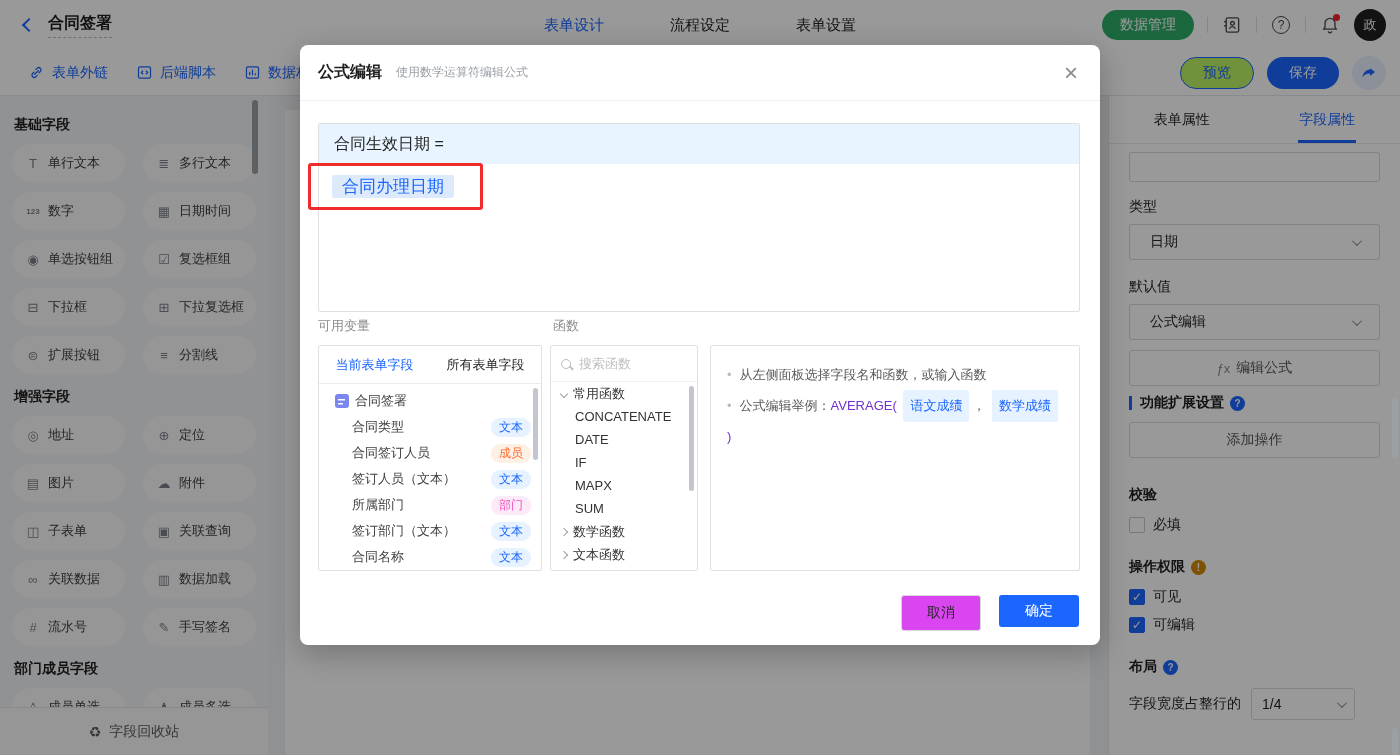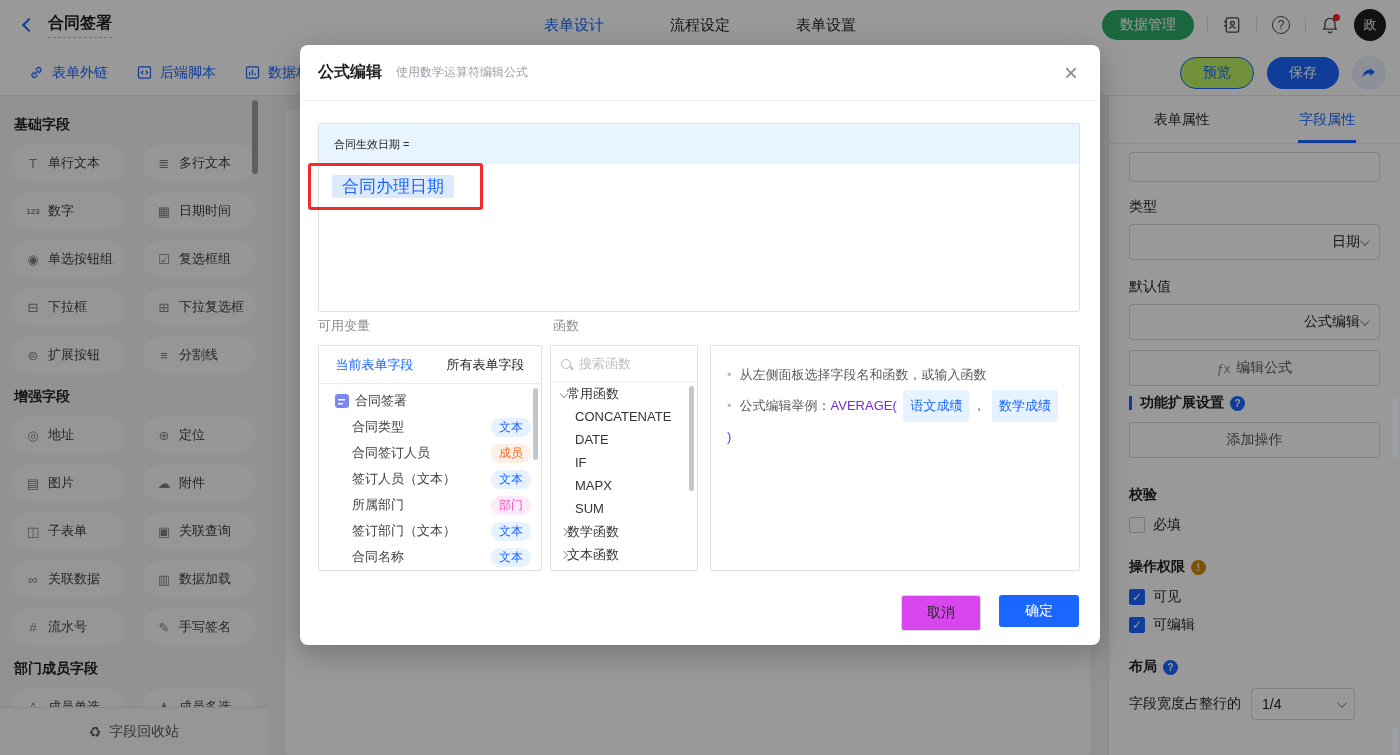--- a/index.html
+++ b/index.html
@@ -55,21 +55,21 @@
   .sl-radio{position:absolute;left:16px;width:14px;height:14px;border:1px solid #b9bcc2;border-radius:50%}
 
   
   .props{position:absolute;left:1108px;top:96px;width:292px;height:659px;background:#fff;border-left:1px solid var(--bd);z-index:1;padding:0 20px;overflow:hidden}
   .p-tabs{display:flex;height:48px;border-bottom:1px solid #ececec;margin:0 -20px}
   .p-tab{flex:1;display:flex;align-items:center;justify-content:center;font-size:14px;color:#262626;position:relative;cursor:pointer}
   .p-tab.active{color:var(--primary)}
   .p-tab.active::after{content:"";position:absolute;bottom:0;left:50%;transform:translateX(-50%);width:58px;height:3px;background:var(--primary)}
   .p-input{margin-top:8px;height:30px;border:1px solid var(--bd2);border-radius:3px;width:100%}
   .p-label{font-size:14px;color:#1f1f1f;margin-top:16px}
-  .p-select{margin-top:8px;height:36px;border:1px solid var(--bd2);border-radius:3px;display:flex;align-items:center;justify-content:flex-end;padding:0 12px;font-size:14px;color:#262626;cursor:pointer}
+  .p-select{margin-top:8px;height:36px;border:1px solid var(--bd2);border-radius:3px;display:flex;align-items:center;justify-content:space-between;padding:0 20px;font-size:14px;color:#262626;cursor:pointer}
   .chev-d{width:7px;height:7px;border-right:1.5px solid #8c8c8c;border-bottom:1.5px solid #8c8c8c;transform:rotate(45deg) translateY(-2px)}
   .p-btn{margin-top:10px;height:36px;border:1px solid var(--bd2);border-radius:3px;background:#fff;width:100%;font-size:14px;color:#595959;display:flex;align-items:center;justify-content:center;gap:6px;cursor:pointer}
   .fx{color:#8c8c8c;font-size:13px}
   .p-sec{display:flex;align-items:center;gap:6px;margin-top:8px;font-size:14px;font-weight:bold;color:#1f1f1f}
   .p-sec .bar{width:3px;height:14px;background:var(--primary);margin-right:2px}
   .q-ic{width:15px;height:15px;border-radius:50%;background:var(--primary);color:#fff;font-size:10px;display:flex;align-items:center;justify-content:center;flex:none}
   .w-ic{width:15px;height:15px;border-radius:50%;background:#d48806;color:#fff;font-size:10px;display:flex;align-items:center;justify-content:center;flex:none}
   .cb-row{display:flex;align-items:center;gap:8px;margin-top:12px;font-size:14px;color:#262626;cursor:pointer}
   .cb{width:16px;height:16px;border:1px solid #c6c9cf;border-radius:2px;background:#fff;flex:none}
   .cb.on{background:var(--primary);border-color:var(--primary);color:#fff;font-size:12px;line-height:15px;text-align:center}
@@ -79,21 +79,21 @@
   .win-scroll{position:absolute;right:2px;width:6px;border-radius:3px;background:#9aa0a6;z-index:60}
 
   
   .dim{position:absolute;inset:0;background:rgba(0,0,0,.40);z-index:50}
   .modal{position:absolute;left:300px;top:45px;width:800px;height:600px;background:#fff;border-radius:8px;box-shadow:0 8px 30px rgba(0,0,0,.25);z-index:100}
   .m-head{height:56px;display:flex;align-items:center;padding:0 18px;border-bottom:1px solid #f0f0f0}
   .m-title{font-size:16px;font-weight:bold;color:#1f1f1f}
   .m-sub{font-size:12px;color:#9aa0a6;margin-left:14px}
   .m-close{position:absolute;right:22px;top:16px;font-size:24px;color:#8c8c8c;line-height:1;cursor:pointer}
   .f-box{position:absolute;left:18px;top:78px;width:762px;height:189px;border:1px solid #e0e0e0;border-radius:2px;overflow:hidden}
-  .f-head{height:40px;background:#e8f4ff;display:flex;align-items:center;padding:4px 15px;font-size:11px;color:#262626}
+  .f-head{height:40px;background:#e8f4ff;display:flex;align-items:center;padding:4px 15px;font-size:16px;color:#262626}
   .f-body{padding:11px 13px}
   .chipv{display:inline-block;background:#dceafc;color:var(--primary);font-size:17px;padding:0 10px;border-radius:2px;cursor:pointer}
   .s-label{position:absolute;font-size:13px;color:#8c8c8c}
   .panel{position:absolute;top:300px;height:226px;border:1px solid #e0e0e0;border-radius:2px;background:#fff;overflow:hidden}
   .v-tabs{display:flex;height:38px;border-bottom:1px solid #ececec}
   .v-tab{flex:1;display:flex;align-items:center;justify-content:center;font-size:13px;color:#262626;cursor:pointer}
   .v-tab.active{color:var(--primary)}
   .v-rows{height:186px;overflow:hidden;position:relative;padding-top:4px}
   .v-row{height:26px;display:flex;align-items:center;padding:0 10px 0 16px;font-size:13px;color:#404040;cursor:pointer}
   .v-row.child{padding-left:33px}
@@ -102,21 +102,21 @@
           background-image:linear-gradient(#fff,#fff),linear-gradient(#fff,#fff);background-size:7px 1.5px,5px 1.5px;background-position:3px 5px,3px 9px;background-repeat:no-repeat}
   .tag{font-size:12px;padding:1px 8px;border-radius:9px;flex:none}
   .tag.text{color:var(--primary);background:#e6f2ff}
   .tag.member{color:#ff6a2b;background:#fff0e6}
   .tag.dept{color:#ef4fbb;background:#fdeaf8}
   .v-scroll{position:absolute;border-radius:3px;background:#c3c6cc;width:5px;z-index:2}
   .srch{height:36px;display:flex;align-items:center;gap:8px;padding:0 10px;border-bottom:1px solid #f0f0f0}
   .mag{width:10px;height:10px;border:1.5px solid #b9bcc2;border-radius:50%;position:relative;flex:none}
   .mag::after{content:"";position:absolute;width:5px;height:1.5px;background:#b9bcc2;transform:rotate(45deg);right:-4px;bottom:-1px}
   .ph{font-size:13px;color:#bfbfbf}
-  .fn-row{height:23px;display:flex;align-items:center;padding:0 10px;font-size:13px;color:#333;cursor:pointer}
+  .fn-row{height:23px;display:flex;align-items:center;gap:6px;padding:0 10px;font-size:13px;color:#333;cursor:pointer}
   .fn-row .it{padding-left:14px}
   .chev-r{width:6px;height:6px;border-right:1.5px solid #9aa0a6;border-bottom:1.5px solid #9aa0a6;transform:rotate(-45deg);flex:none}
   .chev-dn{width:6px;height:6px;border-right:1.5px solid #9aa0a6;border-bottom:1.5px solid #9aa0a6;transform:rotate(45deg);flex:none}
   .help{padding:14px 16px;font-size:13px;color:#595959;line-height:30px}
   .bullet{color:#b9bcc2;margin-right:8px}
   .fnname{color:#722ed1}
   .chips{display:inline-block;background:#e6f2ff;color:var(--primary);padding:1px 7px;border-radius:2px;margin:0 3px}
   .m-foot{position:absolute;left:0;bottom:0;width:100%;height:66px}
   .btn-cancel{position:absolute;left:601px;top:16px;width:80px;height:36px;background:#d946ef;border:1px solid var(--bd2);border-radius:3px;font-size:14px;color:#262626;cursor:pointer}
   .btn-ok{position:absolute;left:699px;top:16px;width:80px;height:32px;background:var(--primary);border:none;border-radius:3px;font-size:14px;color:#fff;cursor:pointer}

